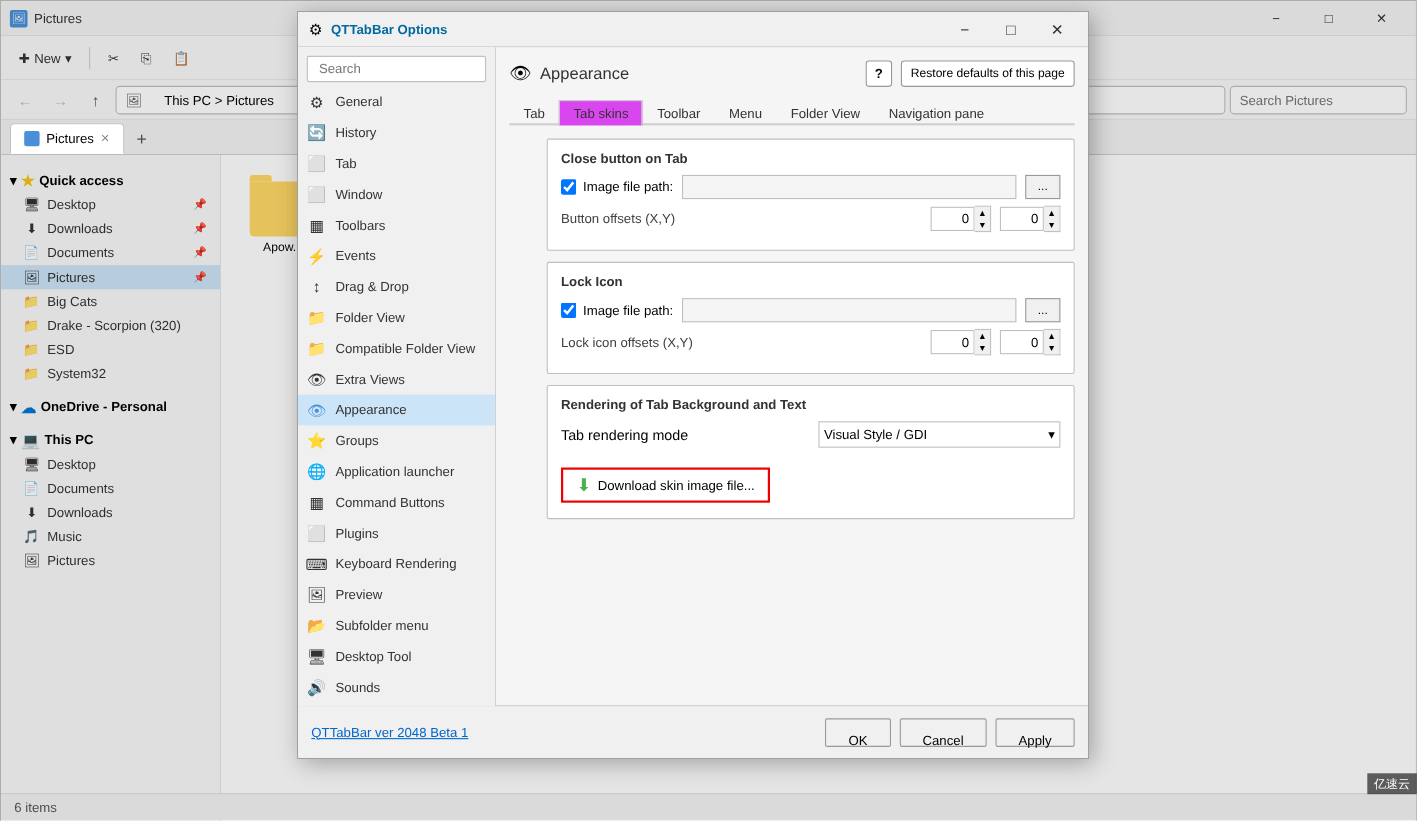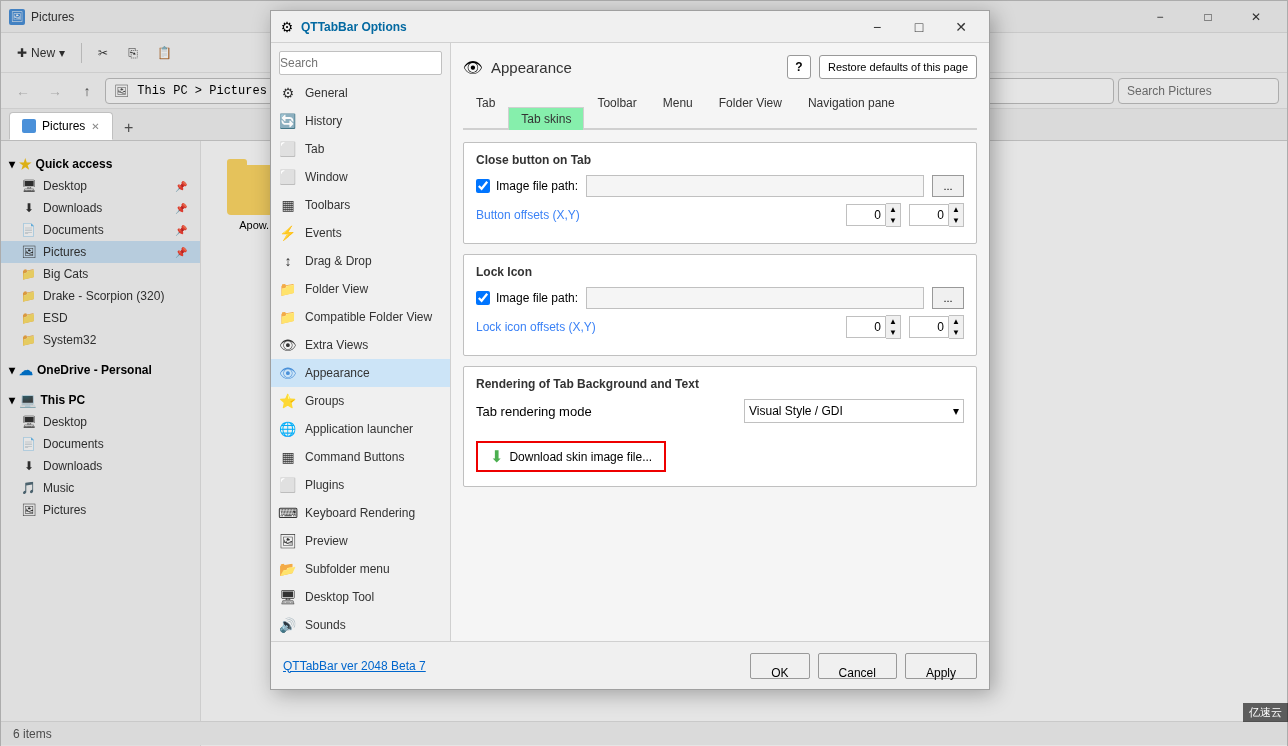--- a/index.html
+++ b/index.html
@@ -331,21 +331,21 @@
       padding: 4px 0;
     }
 
     
     .menu-search {
       margin: 4px 8px;
       height: 24px;
       width: calc(100% - 16px);
       border: 1px solid #c0c0c0;
       background: white;
-      padding: 0 0;
+      padding: 0 10px;
       font-size: 12px;
       border-radius: 2px;
     }
 
     .menu-item {
       display: flex; align-items: center;
       padding: 5px 8px;
       cursor: pointer;
       font-size: 12px;
       color: #333;
@@ -423,33 +423,33 @@
       padding: 4px 12px;
       font-size: 12px;
       cursor: pointer;
       border: 1px solid transparent;
       border-bottom: none;
       margin-bottom: -2px;
       background: transparent;
       color: #333;
     }
     .inner-tab.active {
-      background: #86efac;
+      background: #d946ef;
       border-color: #d0d0d0;
       border-bottom-color: white;
-      margin-top: 16px;
     }
 
     
     .section-box {
       border: 1px solid #c0c0c0;
       background: white;
       border-radius: 2px;
       padding: 10px 12px;
       margin-bottom: 10px;
+      margin-left: 34px;
     }
 
     .section-title {
       font-size: 12px;
       font-weight: 600;
       margin-bottom: 8px;
       color: #333;
     }
 
     .form-row {
@@ -484,21 +484,21 @@
       width: 32px; height: 22px;
       border: 1px solid #999;
       background: #f0f0f0;
       cursor: pointer;
       font-size: 11px;
       display: flex; align-items: center; justify-content: center;
     }
 
     .offset-label {
       font-size: 12px;
-      color: #3b82f6;
+      color: #404040;
     }
 
     .spinbox {
       display: flex;
       align-items: center;
     }
 
     .spinbox-input {
       width: 40px; height: 22px;
       border: 1px solid #c0c0c0;
@@ -623,21 +623,21 @@
       <span>📋</span>
     </button>
   </div>
 
   <div class="address-bar">
     <button class="nav-btn disabled">←</button>
     <button class="nav-btn disabled">→</button>
     <button class="nav-btn">↑</button>
     <div class="address-path">
       <span style="font-size:12px;color:#555;">🖼</span>
-      <span style="margin-left:8px;font-family:Liberation Mono, monospace;">This PC  &gt;  Pictures</span>
+      <span style="margin-left:20px;">This PC  &gt;  Pictures</span>
     </div>
     <input class="search-box" placeholder="Search Pictures" style="">
   </div>
 
   <div class="tab-bar">
     <div class="tab active">
       <div class="tab-icon"></div>
       <span>Pictures</span>
       <span style="font-size:10px;color:#888;">✕</span>
     </div>
@@ -957,21 +957,21 @@
               <span style="color:#4caf50;font-size:16px;">⬇</span>
               <span>Download skin image file...</span>
             </button>
           </div>
         </div>
 
       </div>
     </div>
 
     <div class="dialog-footer">
-      <a class="footer-link">QTTabBar ver 2048 Beta 7</a>
+      <a class="footer-link">QTTabBar ver 2048 Beta 1</a>
       <div class="footer-buttons">
         <button class="footer-btn">OK</button>
         <button class="footer-btn">Cancel</button>
         <button class="footer-btn">Apply</button>
       </div>
     </div>
 
   </div>
 </div>
 

